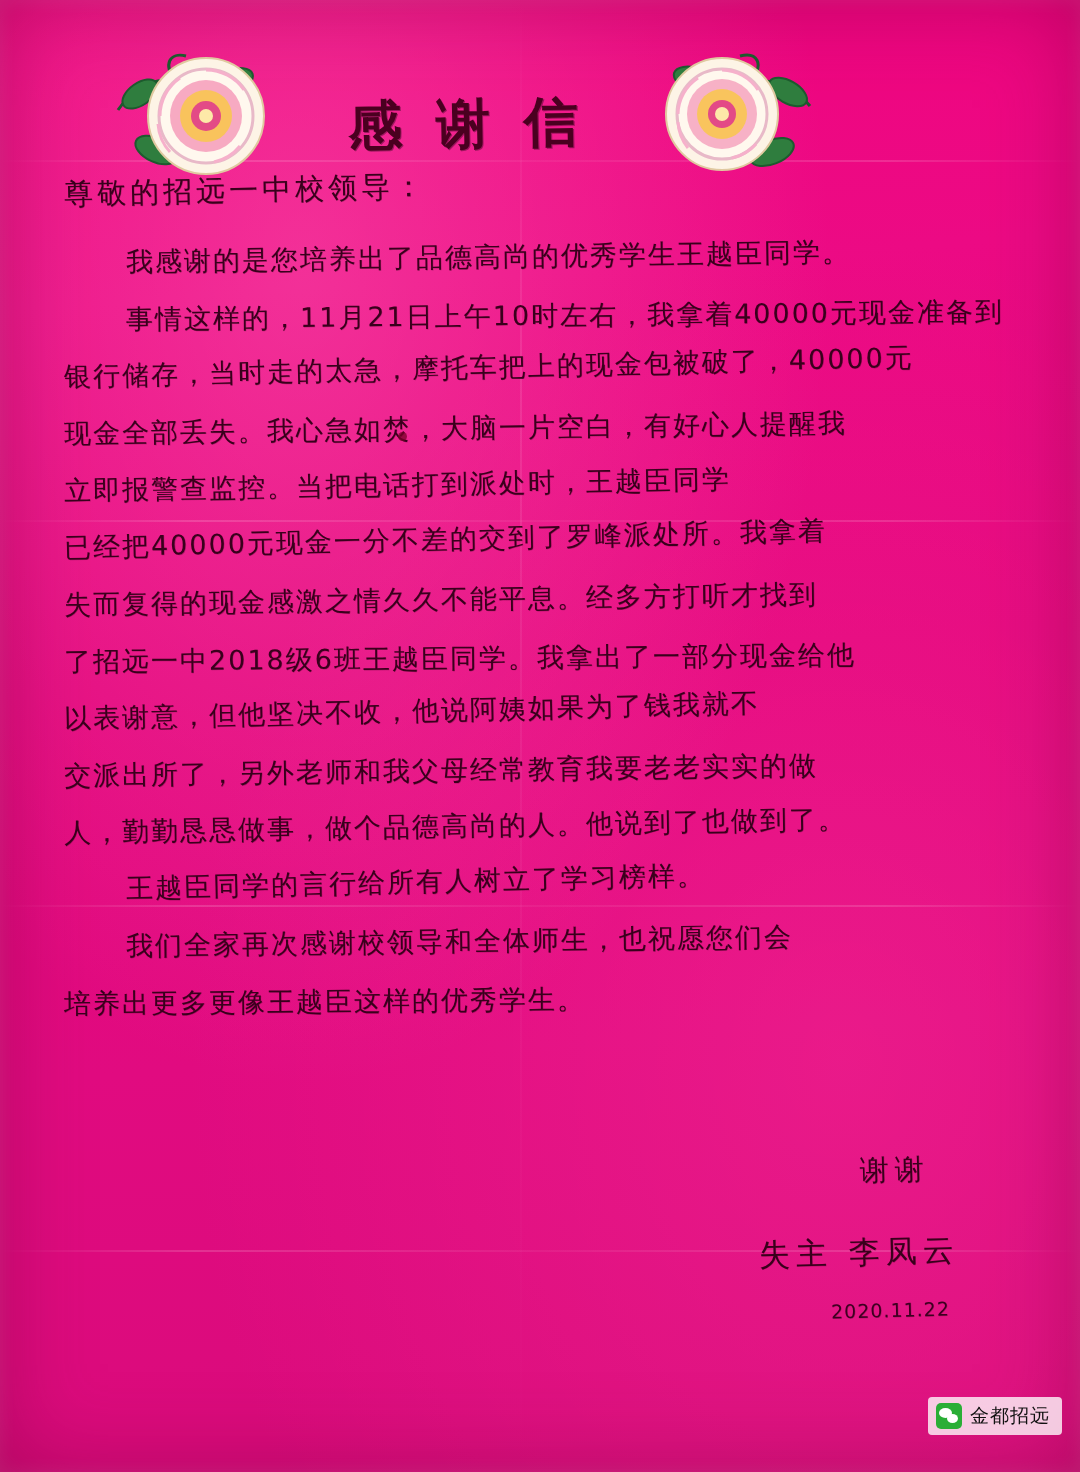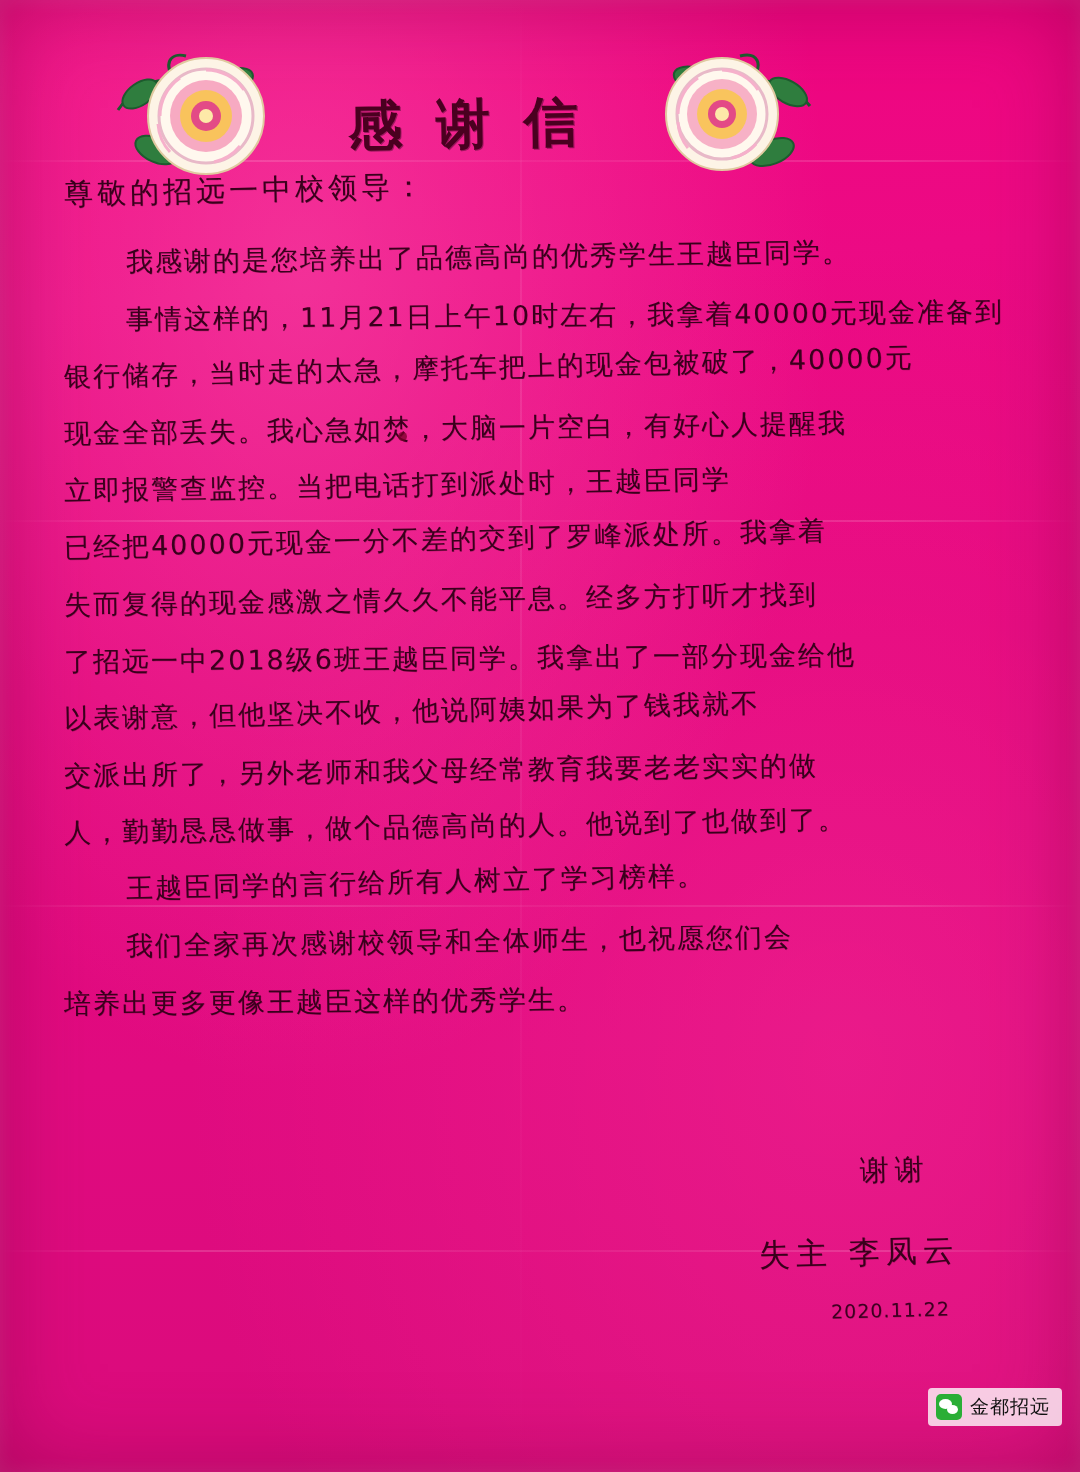--- a/index.html
+++ b/index.html
@@ -119,21 +119,21 @@
     margin-top: 26px;
     margin-right: 10px;
     transform: rotate(-1.5deg);
     color: #3d0020;
   }
 
   
   .wm {
     position: absolute;
     right: 18px;
-    bottom: 46px;
+    bottom: 37px;
     display: flex;
     align-items: center;
     gap: 8px;
     background: rgba(255,255,255,0.78);
     border-radius: 4px;
     padding: 6px 12px 6px 8px;
   }
   .wm-icon {
     width: 26px; height: 26px;
     border-radius: 5px;

